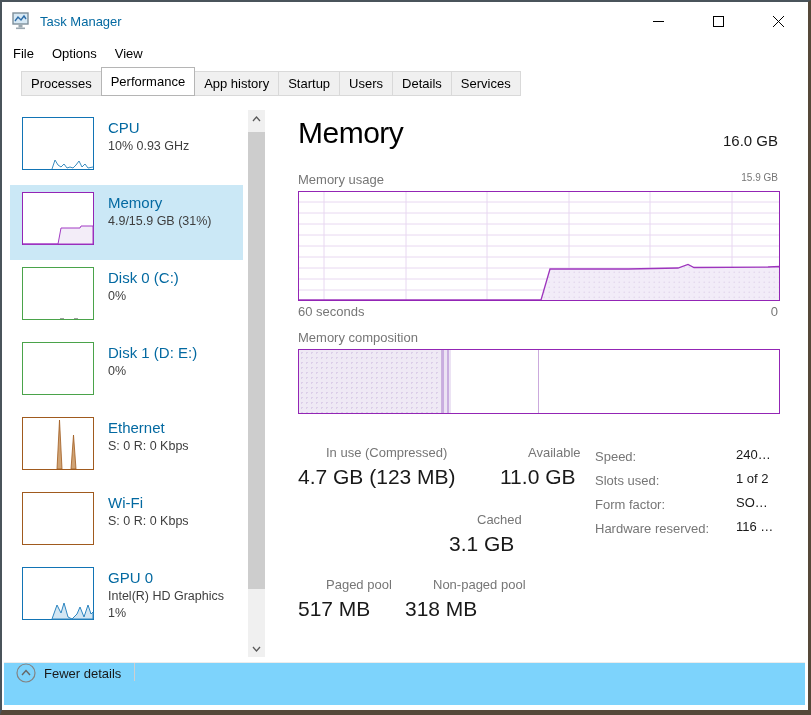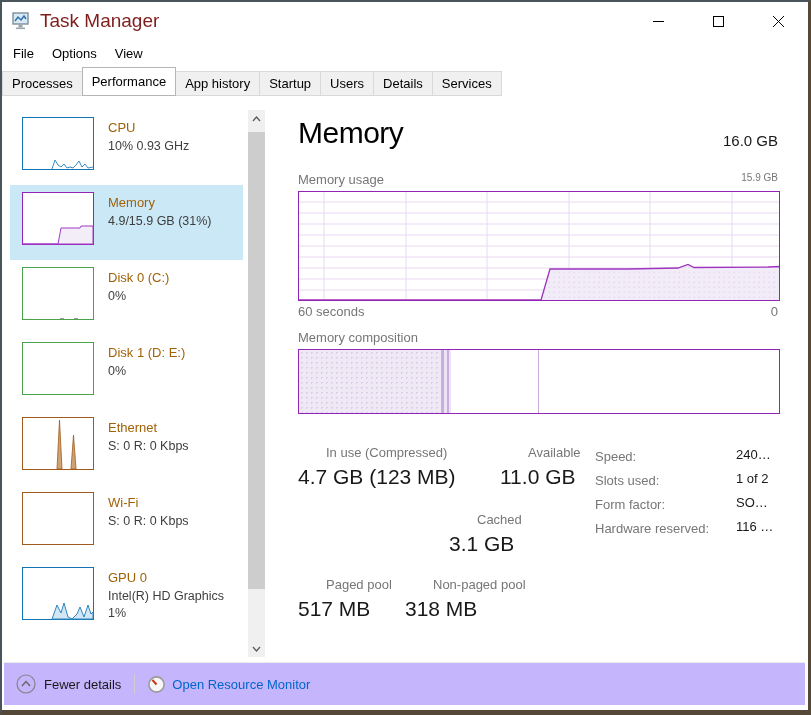--- a/index.html
+++ b/index.html
@@ -3,41 +3,41 @@
 <meta charset="utf-8">
 <style>
   html,body{margin:0;padding:0;background:#fff;}
   *{box-sizing:border-box;}
   body{font-family:"Liberation Sans","DejaVu Sans",sans-serif;width:811px;height:715px;position:relative;overflow:hidden;}
   .window{position:absolute;inset:0;background:#fff;border-left:2px solid #4a545b;border-top:2px solid #4a545b;border-right:3px solid #554839;border-bottom:5px solid #554839;}
 
   
   .titlebar{height:38px;display:flex;align-items:center;padding-left:10px;}
   .app-icon{width:20px;height:18px;margin-right:8px;flex:0 0 auto;}
-  .title-text{font-size:19px;color:#7f1d1d;}
+  .title-text{font-size:13px;color:#0369a1;}
   .win-controls{margin-left:auto;display:flex;height:100%;}
   .win-btn{width:60px;height:100%;display:flex;align-items:center;justify-content:center;cursor:default;}
 
   
   .menubar{height:26px;display:flex;align-items:center;padding-left:2px;font-size:13px;color:#000;}
   .menu-item{padding:3px 9px;}
 
   
-  .tabbar{height:30px;display:flex;align-items:flex-end;padding-left:0;position:relative;}
+  .tabbar{height:30px;display:flex;align-items:flex-end;padding-left:19px;position:relative;}
   .tab{height:25px;line-height:23px;padding:0 9px;background:#f0f0f0;border:1px solid #d9d9d9;font-size:13px;color:#000;margin-right:-1px;white-space:nowrap;}
   .tab.active{background:#fff;border-color:#b5b5b5;height:29px;line-height:27px;z-index:2;position:relative;}
 
   
   .sidebar{position:absolute;left:8px;top:108px;width:233px;}
   .side-item{display:flex;align-items:flex-start;height:75px;padding:7px 0 0 12px;cursor:default;}
   .side-item.selected{background:#cbe8f6;}
   .side-item.gpu{height:88px;}
   .thumb{width:72px;height:53px;flex:0 0 auto;background:#fff;}
   .side-text{margin-left:14px;padding-top:0;}
-  .side-name{font-size:13px;color:#a16207;line-height:21px;}
+  .side-name{font-size:15px;color:#0369a1;line-height:21px;}
   .side-sub{font-size:12.5px;color:#3e3e3e;line-height:17px;}
 
   
   .scrollbar{position:absolute;left:246px;top:108px;width:17px;height:547px;background:#f0f0f0;}
   .sb-btn{position:absolute;left:0;width:17px;height:17px;display:flex;align-items:center;justify-content:center;background:#f0f0f0;}
   .sb-btn.up{top:0;} .sb-btn.down{bottom:0;}
   .sb-thumb{position:absolute;left:0;top:22px;width:17px;height:457px;background:#cdcdcd;}
 
   
   .main{position:absolute;left:296px;top:112px;width:482px;height:556px;}
@@ -65,21 +65,21 @@
   .stat.paged{left:0;top:462px;}
   .stat.nonpaged{left:107px;top:462px;}
 
   
   .details{position:absolute;left:297px;top:333px;width:185px;}
   .detail-row{position:relative;height:24px;}
   .detail-row .label{font-size:13px;color:#767676;}
   .detail-row .value{position:absolute;left:141px;top:0;font-size:13px;color:#191919;white-space:nowrap;}
 
   
-  .footer{position:absolute;left:2px;right:3px;bottom:5px;height:43px;border-top:1px solid #ececec;background:#c4b5fd;display:flex;align-items:center;padding-left:12px;}
+  .footer{position:absolute;left:2px;right:3px;bottom:5px;height:43px;border-top:1px solid #ececec;background:#7dd3fc;display:flex;align-items:flex-start;padding-left:12px;}
   .fewer{display:flex;align-items:center;cursor:default;}
   .fewer-label{font-size:13px;color:#191919;margin-left:8px;}
   .vsep{width:1px;height:18px;background:#cfcfcf;margin:0 13px;}
   .resmon{display:flex;align-items:center;cursor:pointer;}
   .resmon-label{font-size:13px;color:#0066cc;margin-left:7px;}
   svg{display:block;}
 </style>
 </head>
 <body>
 
@@ -318,22 +318,15 @@
 
   <div class="footer">
     <div class="fewer">
       <svg width="20" height="20" viewBox="0 0 20 20">
         <circle cx="10" cy="10" r="9" fill="none" stroke="#838383" stroke-width="1.2"></circle>
         <polyline points="6,12 10,7.5 14,12" fill="none" stroke="#666" stroke-width="1.4"></polyline>
       </svg>
       <span class="fewer-label">Fewer details</span>
     </div>
     <div class="vsep"></div>
-    <div class="resmon">
-      <svg width="17" height="17" viewBox="0 0 17 17">
-        <circle cx="8.5" cy="8.5" r="7.6" fill="#f7f7f7" stroke="#9c9c9c" stroke-width="1.6"></circle>
-        <line x1="8.5" y1="8.5" x2="4.4" y2="3.8" stroke="#c43511" stroke-width="2"></line>
-      </svg>
-      <span class="resmon-label">Open Resource Monitor</span>
-    </div>
   </div>
 
 </div>
 
 </body></html>

